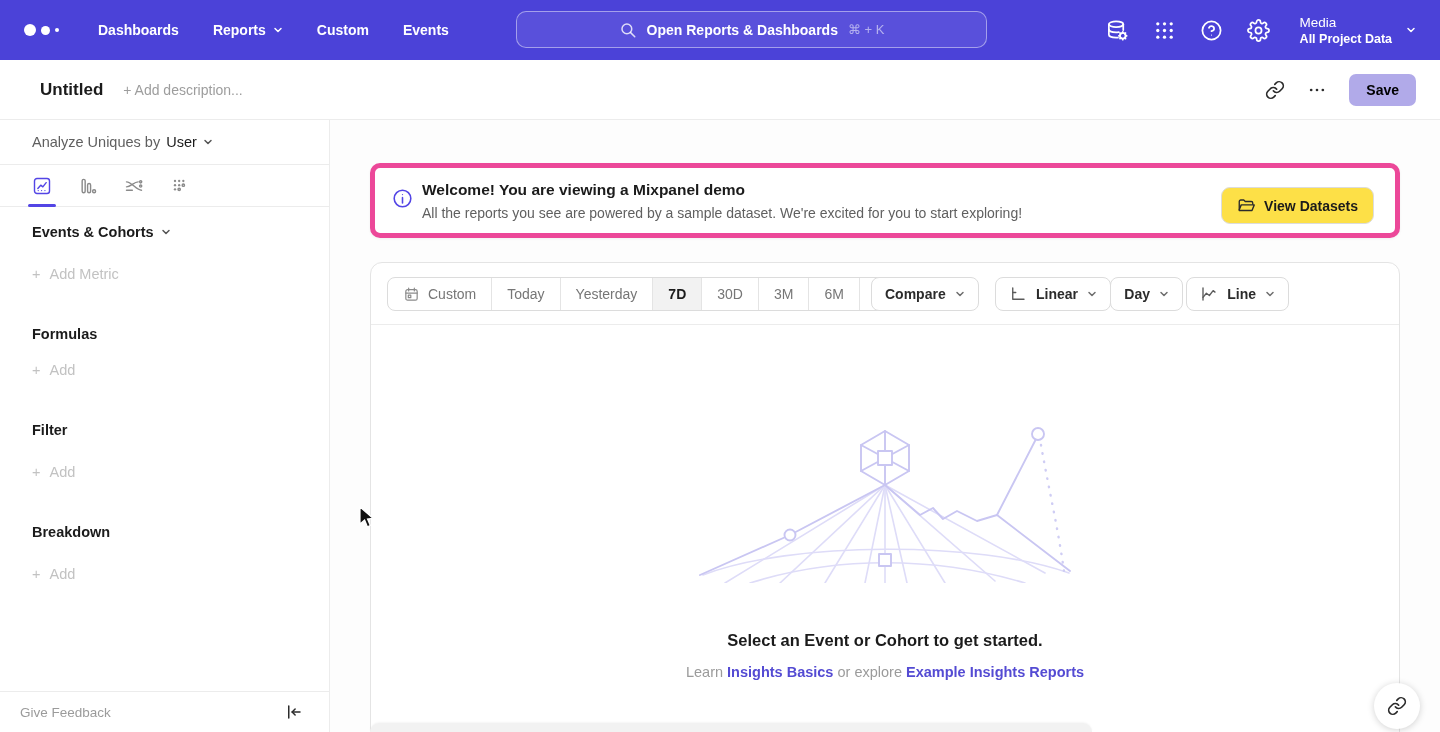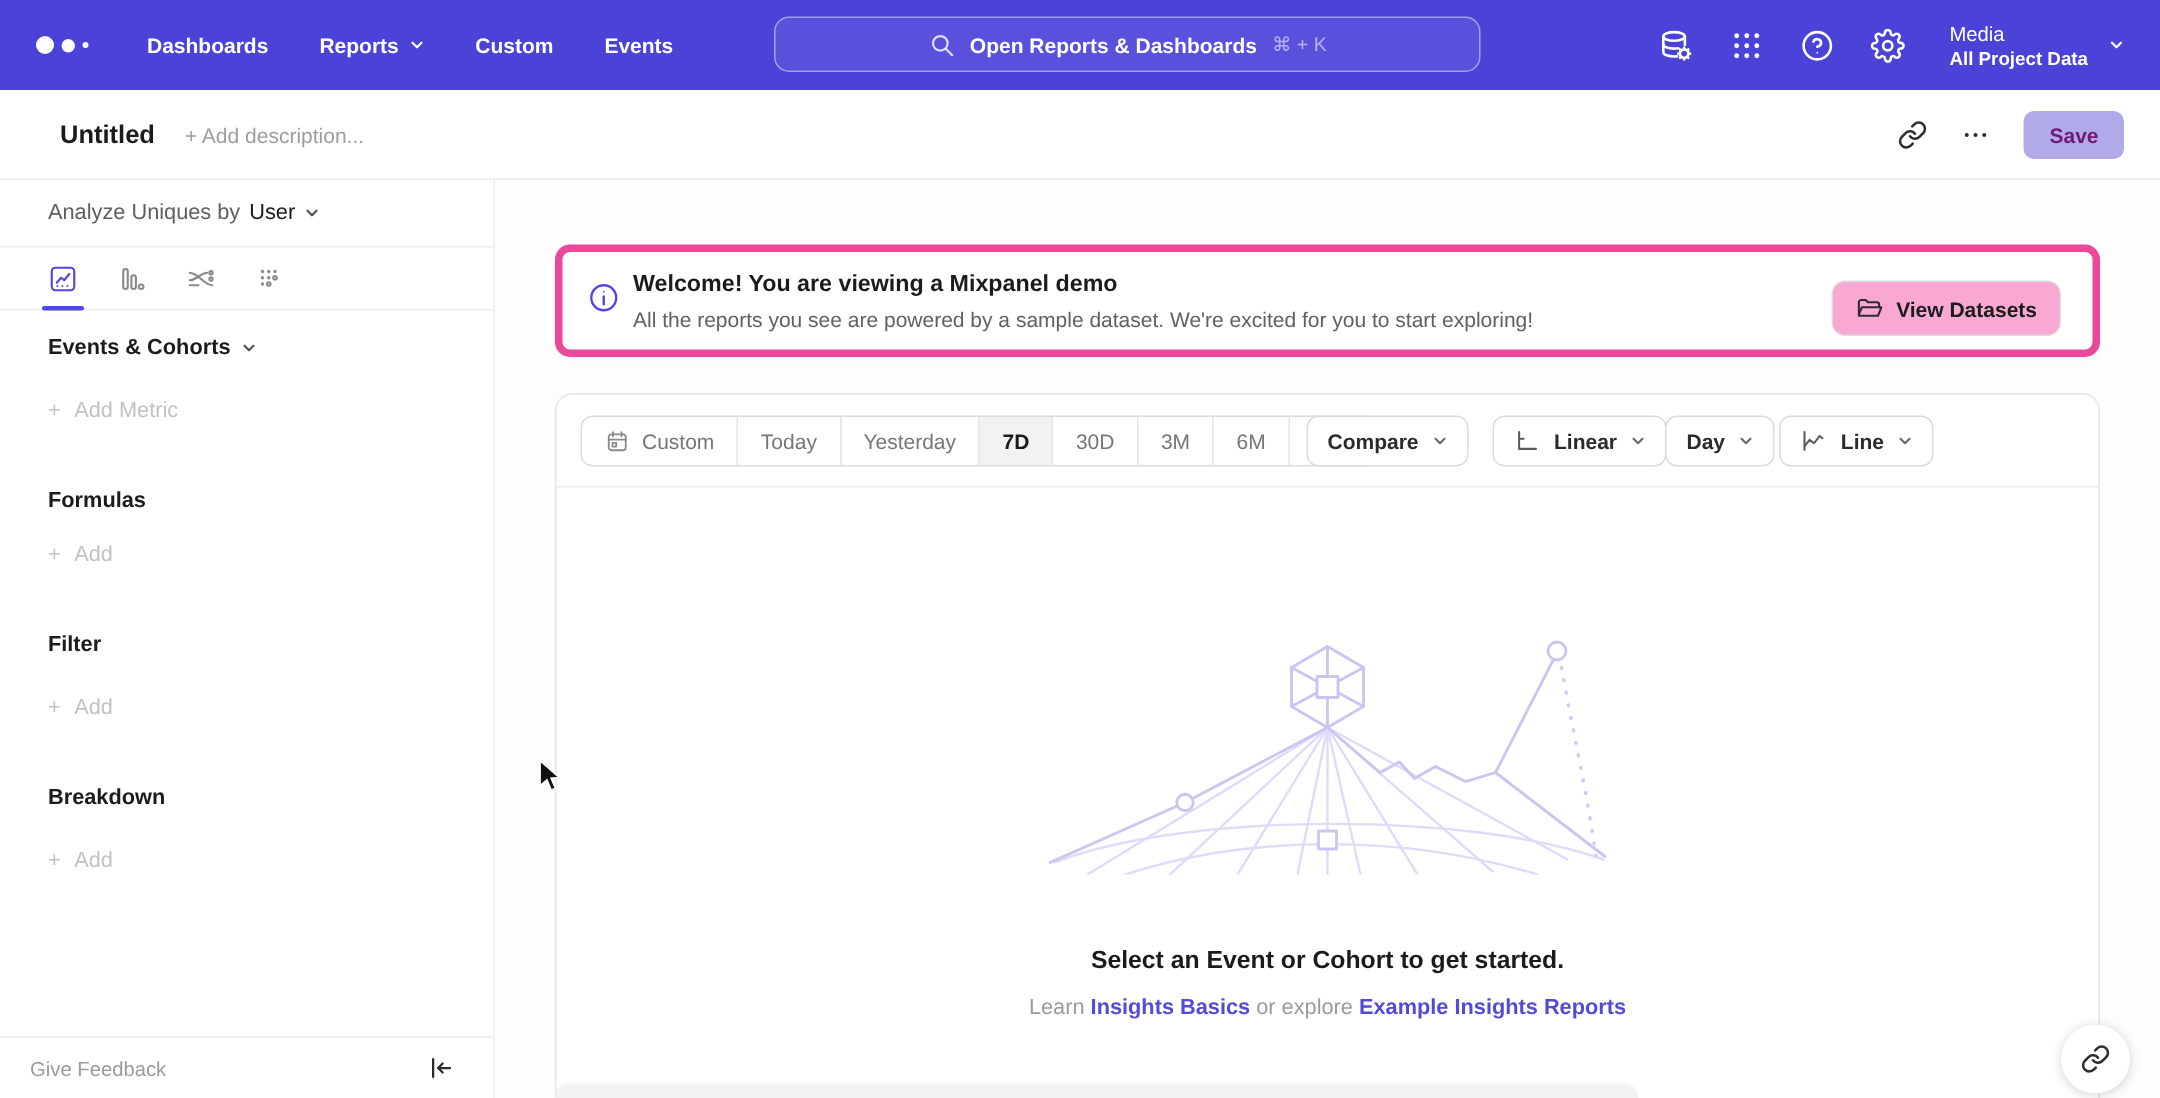--- a/index.html
+++ b/index.html
@@ -34,21 +34,21 @@
 
   
   .rheader { position:absolute; left:0; top:60px; width:1440px; height:60px; background:#fff;
     border-bottom:1px solid #ececec; display:flex; align-items:center; }
   .r-title { margin-left:40px; font-size:17px; font-weight:700; color:#1b1b1b; }
   .r-desc { margin-left:20px; font-size:14px; color:#9d9d9d; cursor:text; }
   .rheader-right { position:absolute; right:24px; display:flex; align-items:center; gap:22px; }
   .hdr-ic { width:20px; height:20px; color:#2b2b2b; cursor:pointer; }
   .hdr-ic svg { width:100%; height:100%; stroke:currentColor; fill:none; stroke-width:2;
     stroke-linecap:round; stroke-linejoin:round; }
-  .save-btn { background:#b1aae9; color:#701a75; border:none; font-family:inherit;
+  .save-btn { background:#b1aae9; color:#000000; border:none; font-family:inherit;
     font-size:14px; font-weight:700; border-radius:7px; padding:8px 17px; cursor:default; }
 
   
   .sidebar { position:absolute; left:0; top:120px; width:330px; bottom:0; background:#fff;
     border-right:1px solid #ececec; }
   .analyze-row { height:45px; display:flex; align-items:center; padding-left:32px;
     border-bottom:1px solid #ececec; gap:6px; }
   .analyze-label { font-size:14.5px; color:#5f5f5f; }
   .analyze-value { font-size:14.5px; font-weight:400; color:#1b1b1b; display:flex;
     align-items:center; gap:6px; cursor:pointer; }
@@ -75,21 +75,21 @@
   .main { position:absolute; left:330px; top:120px; right:0; bottom:0; background:#fdfdfd; }
   .banner { position:absolute; left:40px; right:40px; top:43px; height:75px; background:#fff;
     border:5px solid #ec4899; border-radius:10px; box-shadow:0 1px 3px rgba(0,0,0,.05);
     display:flex; align-items:center; }
   .info-ic { width:21px; height:21px; margin-left:17px; color:#5345e5; align-self:flex-start; margin-top:20px; }
   .info-ic svg { width:100%; height:100%; stroke:currentColor; fill:none; stroke-width:1.8;
     stroke-linecap:round; }
   .banner-text { margin-left:9px; }
   .banner-title { font-size:15.5px; font-weight:700; color:#1b1b1b; margin-top:0px; }
   .banner-sub { font-size:14px; color:#606060; margin-top:6px; }
-  .view-datasets { position:absolute; right:21px; top:19px; height:37px; background:#f9a8d4;
+  .view-datasets { position:absolute; right:21px; top:19px; height:37px; background:#fde047;
     border:1px solid #dcdcdc; border-radius:9px; display:flex; align-items:center; gap:9px;
     padding:0 15px; font-size:14px; font-weight:700; color:#1b1b1b; cursor:pointer;
     font-family:inherit;margin-left:40px; }
   .btn-ic { width:18px; height:18px; color:#2b2b2b; }
   .btn-ic svg { width:100%; height:100%; stroke:currentColor; fill:none; stroke-width:1.8;
     stroke-linecap:round; stroke-linejoin:round; }
 
   .chart-card { position:absolute; left:40px; right:40px; top:142px; bottom:-20px; background:#fff;
     border:1px solid #e4e4e4; border-radius:12px; }
   .controls { height:62px; border-bottom:1px solid #ececec; position:relative; }

